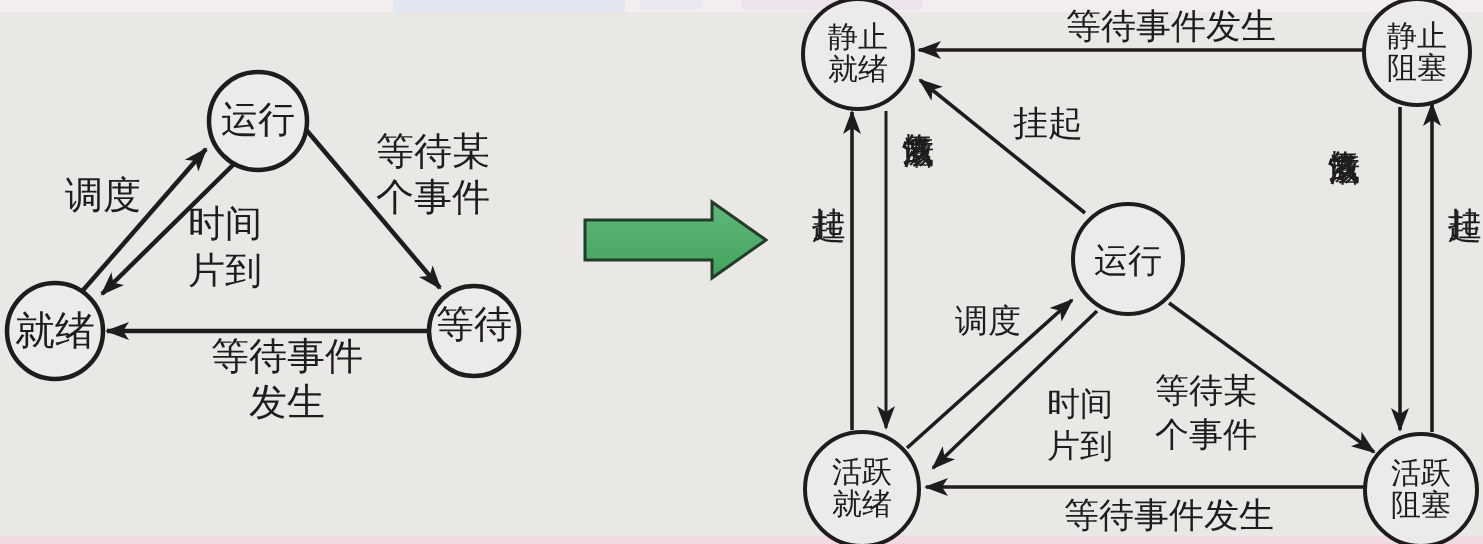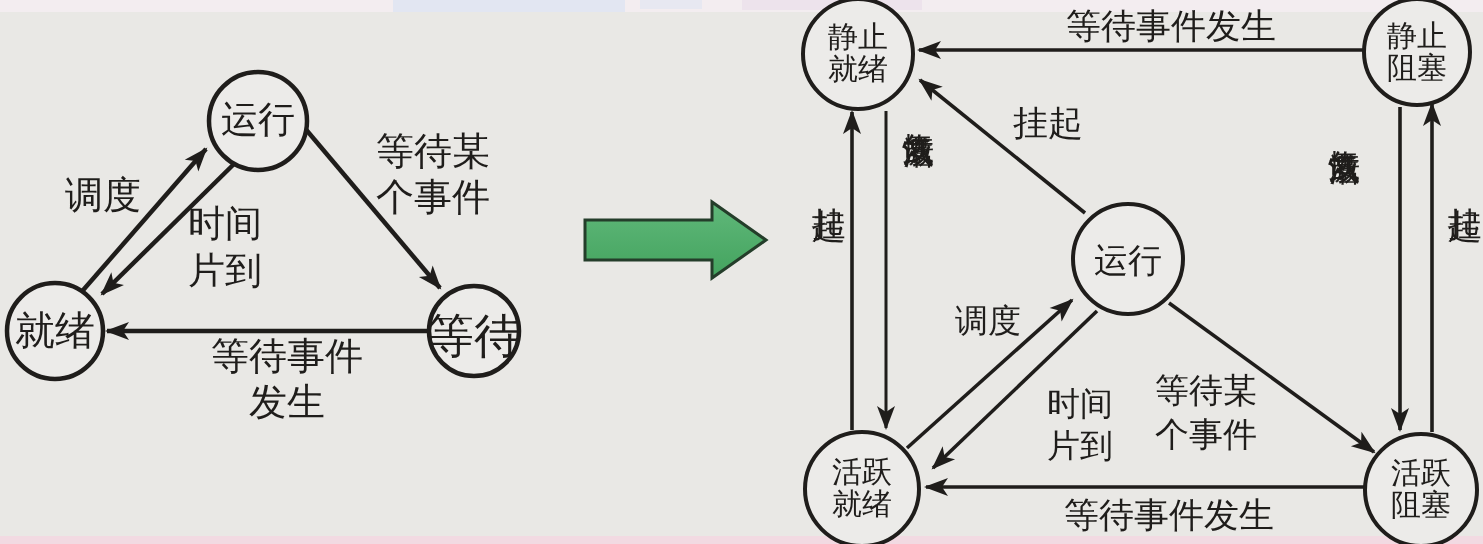--- a/index.html
+++ b/index.html
@@ -78,21 +78,21 @@
 
     <circle class="node-circle" cx="858" cy="54" r="55" stroke-width="4"></circle>
     <circle class="node-circle" cx="1417" cy="52" r="53" stroke-width="4"></circle>
     <circle class="node-circle" cx="1128" cy="259" r="55" stroke-width="4"></circle>
     <circle class="node-circle" cx="862" cy="489" r="57" stroke-width="4"></circle>
     <circle class="node-circle" cx="1421" cy="490" r="56" stroke-width="4"></circle>
   </svg>
 
   <div class="lbl node-lbl" style="left:198px;top:100px;font-size:37px;">运行</div>
   <div class="lbl node-lbl" style="left:-5px;top:309px;font-size:40px;">就绪</div>
-  <div class="lbl node-lbl" style="left:414px;top:311px;font-size:47px;">等待</div>
+  <div class="lbl node-lbl" style="left:414px;top:304px;font-size:38px;">等待</div>
 
   <div class="lbl" style="left:60px;top:172px;width:86px;font-size:38px;">调度</div>
   <div class="lbl" style="left:182px;top:200px;width:86px;font-size:37px;line-height:1.28;">时间
 片到</div>
   <div class="lbl" style="left:370px;top:128px;width:126px;font-size:38px;line-height:1.22;">等待某
 个事件</div>
   <div class="lbl" style="left:205px;top:333px;width:164px;font-size:38px;line-height:1.22;">等待事件
 发生</div>
 
   <div class="lbl node-lbl" style="left:798px;top:21px;font-size:30px;">静止

